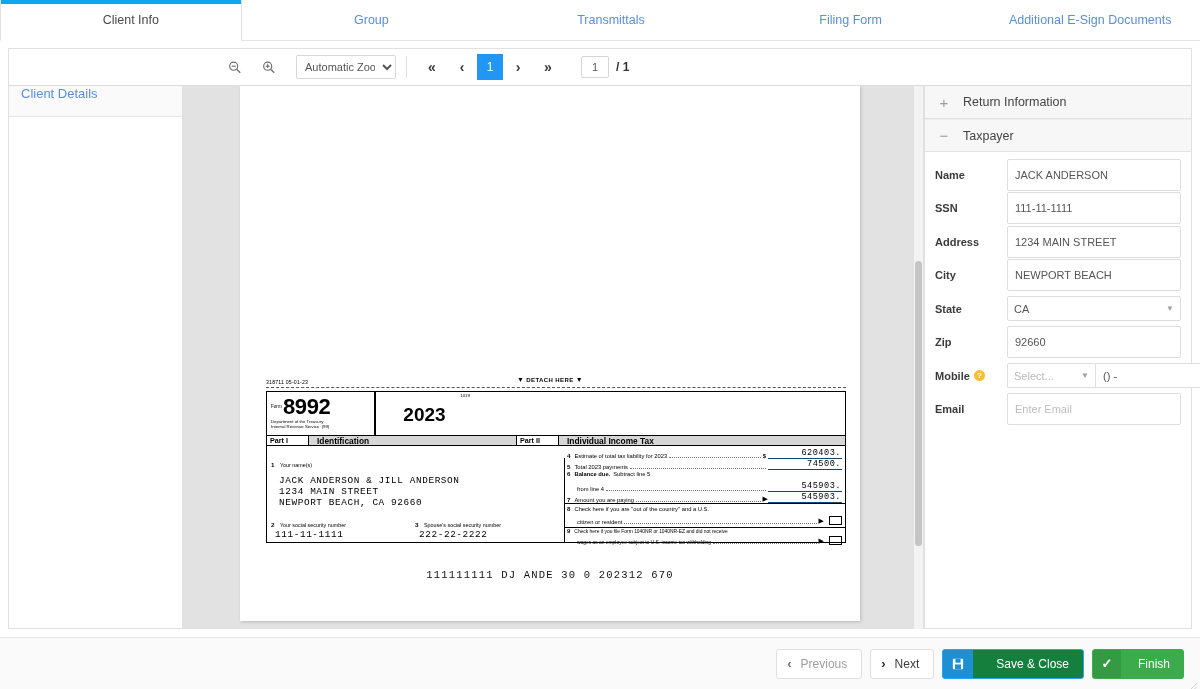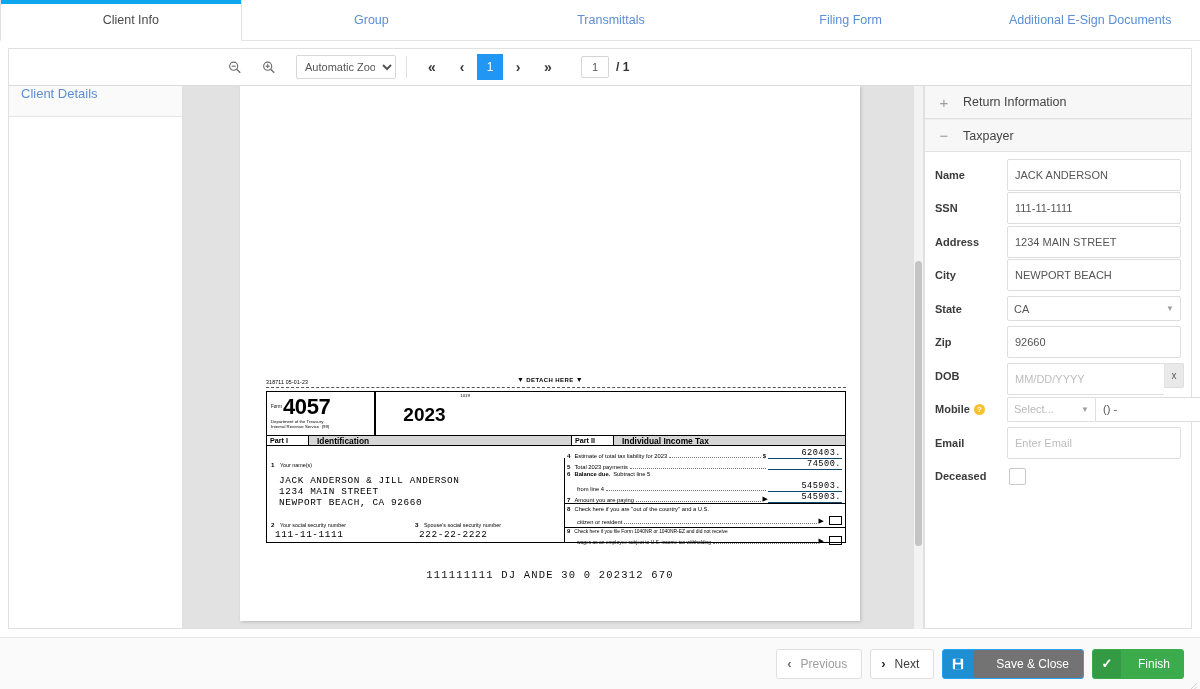--- a/index.html
+++ b/index.html
@@ -213,21 +213,21 @@
   .hdr-right { width: 98px; border-left: 1.4px solid #000; position: relative; }
   .hdr-right .yr { position:absolute; left:50%; transform:translateX(-50%); top:12px; font-size:19px; font-weight:bold; }
   .hdr-right .cn { position:absolute; right:3px; top:1px; font-size:4.4px; }
 
   .parts-row {
     position: absolute; left: 26px; top: 349px; right: 14px; height: 11px;
     border: 1.4px solid #000; display: flex; background: #d6d6d6;
   }
   .part-tag { width: 42px; border-right: 1.4px solid #000; font-size: 7.2px; font-weight: bold; padding-left:3px; background:#fff;}
   .part-name { font-size: 8.4px; font-weight: bold; padding-left: 8px; background:#d6d6d6; }
-  .part-name.first { width: 263px; border-right: 1.4px solid #000; }
+  .part-name.first { width: 208px; border-right: 1.4px solid #000; }
   .part-tag.second { width:42px; border-left:0; }
 
   .body-box { position: absolute; left: 26px; top: 360px; right: 14px; height: 97px; border:1.4px solid #000; border-top:none; display:flex;}
   .col-left { width: 298px; border-right: 1.4px solid #000; position: relative; margin-top: 12px; }
   .col-right { flex: 1; position: relative; }
 
   .ln { position: absolute; font-size: 5.4px; }
   .lnum { font-weight: bold; font-size: 6.2px; }
   .mono { font-family: "Liberation Mono", monospace; font-size: 9.4px; letter-spacing: .6px; }
 
@@ -383,21 +383,21 @@
     padding: 0 14px 0 10px;
     cursor: pointer;
     color: #9e9e9e;
     font-family: "Liberation Sans", sans-serif;
     gap: 9px;
   }
   .bbtn .gly { font-size: 13px; font-weight: bold; color: #6d6d6d; }
   .bbtn.next { color: #3d3d3d; }
   .bbtn.next .gly { color: #2b2b2b; }
   .bbtn.primary {
-    background: #737373; border-color: #29a3ee; color: #fff;
+    background: #15803d; border-color: #29a3ee; color: #fff;
     padding: 0; overflow: hidden;
   }
   .bbtn.primary .iconpad {
     width: 30px; height: 30px; background: #1f8fd4;
     display:flex; align-items:center; justify-content:center;
   }
   .bbtn.primary .txt { padding: 0 14px; }
   .bbtn.success {
     background: #3bab4c; border-color: #3bab4c; color: #fff;
     padding: 0; overflow: hidden;
@@ -486,21 +486,21 @@
         <div class="detach">
           <span style="font-size:7px;">▼</span>
           <span>DETACH HERE</span>
           <span style="font-size:7px;">▼</span>
         </div>
         <div class="detach-line"></div>
 
         <div class="hdr-box">
           <div class="hdr-left">
             <div class="lbl-form">Form</div>
-            <div class="num">4057</div>
+            <div class="num">8992</div>
             <div class="dept">Department of the Treasury<br>Internal Revenue Service&nbsp;&nbsp;(99)</div>
           </div>
           <div class="hdr-right">
             <div class="cn">1019</div>
             <div class="yr">2023</div>
           </div>
         </div>
 
         <div class="parts-row">
           <div class="part-tag">Part I</div>
@@ -644,51 +644,40 @@
         <span>CA</span>
         <span class="caret">▼</span>
       </div>
     </div>
 
     <div class="frow">
       <span class="flabel">Zip</span>
       <input class="finput" value="92660" style="">
     </div>
 
-    <div class="frow">
-      <span class="flabel">DOB</span>
-      <div class="dob-wrap">
-        <input class="finput" placeholder="MM/DD/YYYY" style="">
-        <div class="dob-x">x</div>
-      </div>
-    </div>
 
     <div class="frow">
       <span class="flabel">
         <span>Mobile</span>
         <span class="help-icon">?</span>
       </span>
       <div class="mobile-wrap">
         <div class="mobile-sel">
           <span>Select...</span>
           <span class="caret">▼</span>
         </div>
         <input class="mobile-num" value="() -" style="">
       </div>
     </div>
 
     <div class="frow">
       <span class="flabel">Email</span>
       <input class="finput" placeholder="Enter Email" style="">
     </div>
 
-    <div class="frow">
-      <span class="flabel">Deceased</span>
-      <div class="fcheck"></div>
-    </div>
 
   </div>
 </div>
 
 <div class="bottombar">
   <button class="bbtn">
     <span class="gly">‹</span>
     <span>Previous</span>
   </button>
 

